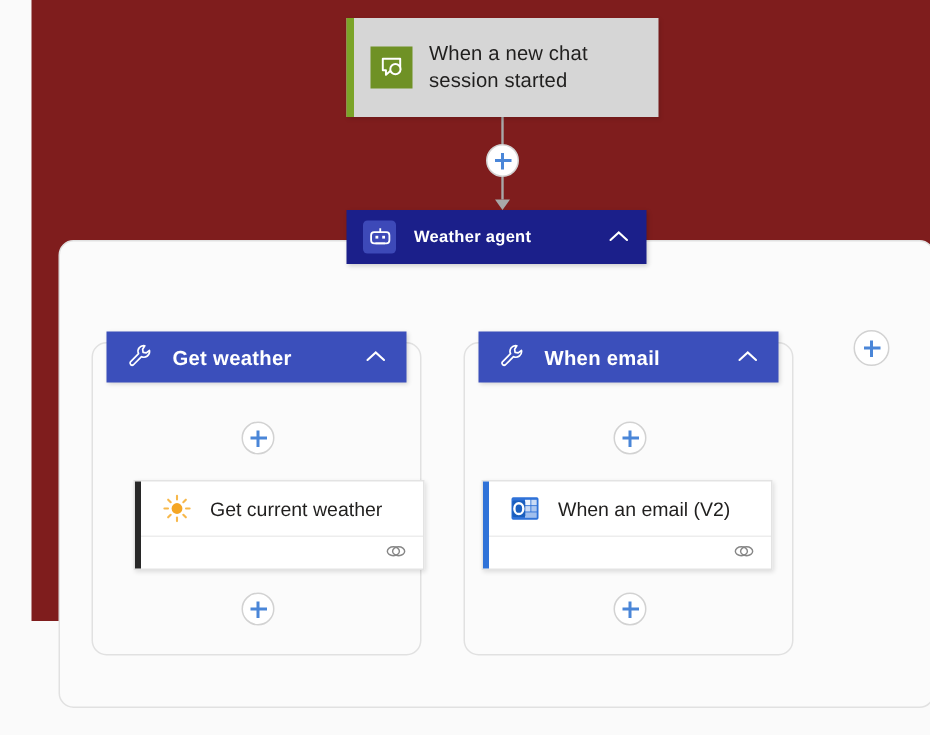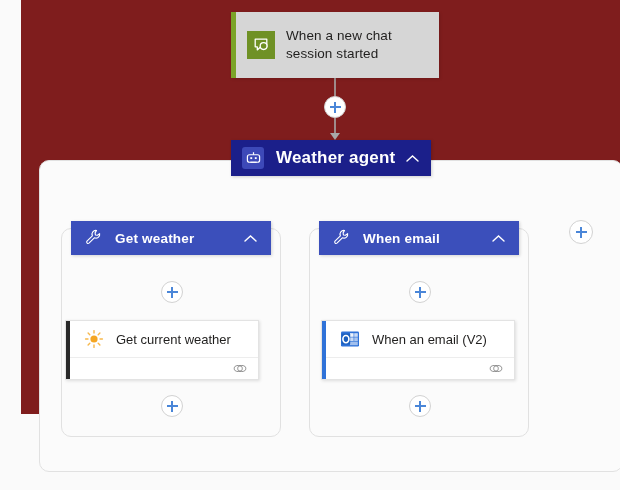--- a/index.html
+++ b/index.html
@@ -37,21 +37,21 @@
   .agent {
     left: 210px; top: 140px; width: 200px; height: 36px;
     background: #1b1f8a;
     display: flex; align-items: center;
     box-shadow: 1px 1px 3px rgba(0,0,0,.18);
   }
   .agent .ico {
     width: 22px; height: 22px; flex: 0 0 22px; margin-left: 11px; border-radius: 3px;
     background: #3d49b8; display: flex; align-items: center; justify-content: center;
   }
-  .agent .ttl { margin-left: 12px; font-size: 17px; font-weight: bold; color: #fff; letter-spacing: .2px; }
+  .agent .ttl { margin-left: 12px; font-size: 11px; font-weight: bold; color: #fff; letter-spacing: .2px; }
   .agent .chev { margin-left: auto; margin-right: 12px; }
 
   
   .tool {
     width: 200px; height: 34px; background: #3b4fbb;
     display: flex; align-items: center;
     box-shadow: 1px 1px 3px rgba(0,0,0,.16);
   }
   .tool .ico { width: 18px; height: 18px; flex: 0 0 18px; margin-left: 14px; }
   .tool .ttl { margin-left: 12px; font-size: 13.5px; font-weight: bold; color: #fff; letter-spacing: .2px; }
@@ -77,21 +77,21 @@
   }
   .action .accent { width: 4px; flex: 0 0 4px; align-self: stretch; }
   .action .body { flex: 1; display: flex; flex-direction: column; min-width: 0; }
   .action .row {
     flex: 0 0 37px; display: flex; align-items: center; border-bottom: 1px solid #ededed;
   }
   .action .ico { width: 22px; height: 22px; flex: 0 0 22px; margin-left: 13px; display:flex; align-items:center; justify-content:center; }
   .action .ttl { margin-left: 11px; font-size: 13px; color: #201f1e; white-space: nowrap; }
   .action .foot { flex: 1; display: flex; align-items: center; justify-content: flex-end; padding-right: 11px; }
 
-  .action-a { left: 44px; top: 320px; }
+  .action-a { left: 68px; top: 320px; }
   .action-a .accent { background: #282828; }
   .action-b { left: 300px; top: 320px; }
   .action-b .accent { background: #2f72d8; }
 
   
   .plus {
     position: absolute; width: 22px; height: 22px; border-radius: 50%;
     background: #fff; border: 1px solid #d2d2d2;
     display: flex; align-items: center; justify-content: center;
   }

